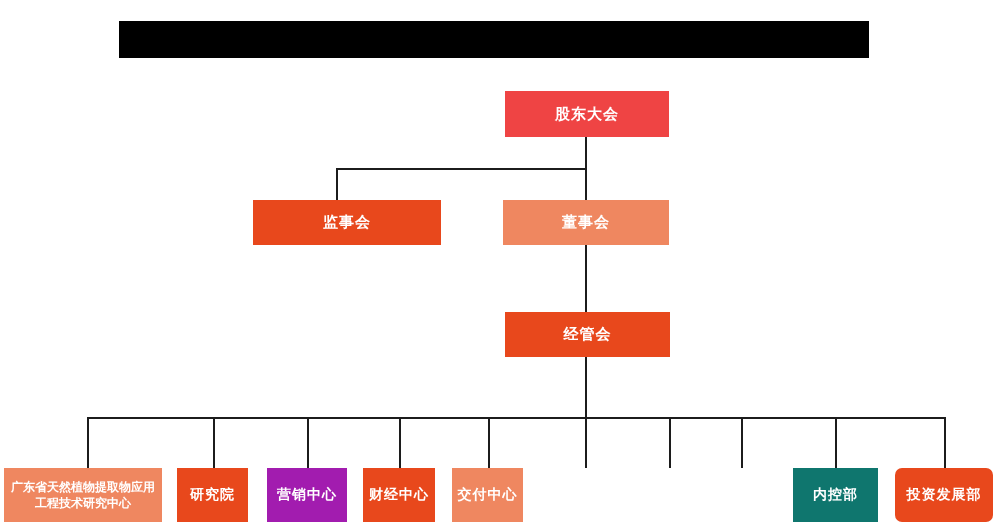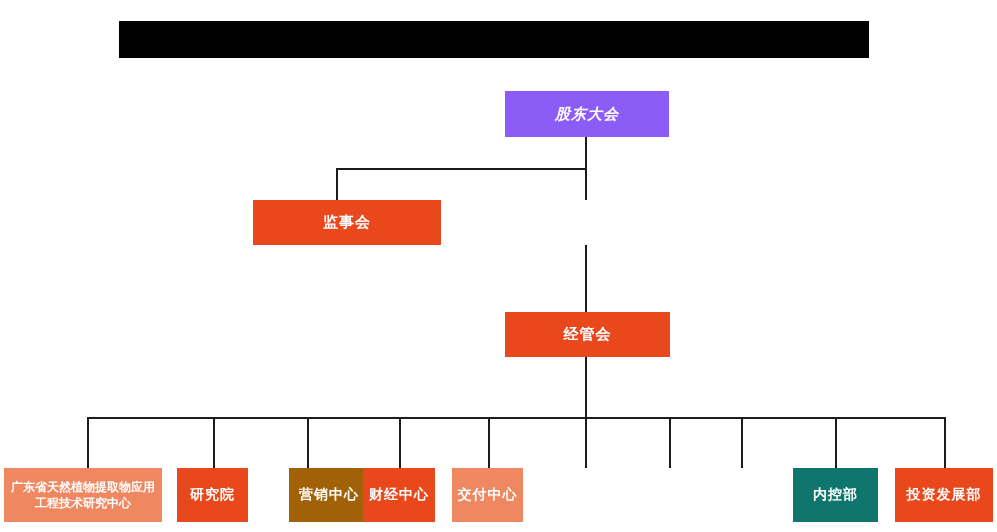--- a/index.html
+++ b/index.html
@@ -91,27 +91,28 @@
   <div class="line drop" id="l-d1" style="background-color: rgb(28, 28, 28);"></div>
   <div class="line drop" id="l-d2" style="background-color: rgb(28, 28, 28);"></div>
   <div class="line drop" id="l-d3" style="background-color: rgb(28, 28, 28);"></div>
   <div class="line drop" id="l-d4" style="background-color: rgb(28, 28, 28);"></div>
   <div class="line drop" id="l-d5" style="background-color: rgb(28, 28, 28);"></div>
   <div class="line drop" id="l-d6" style="background-color: rgb(28, 28, 28);"></div>
   <div class="line drop" id="l-d7" style="background-color: rgb(28, 28, 28);"></div>
   <div class="line drop" id="l-d8" style="background-color: rgb(28, 28, 28);"></div>
   <div class="line drop" id="l-d9" style="background-color: rgb(28, 28, 28);"></div>
 
-  <div class="node" id="n-shareholders" style="background-color: #8b5cf6; font-style: italic;">股东大会</div>
+  <div class="node" id="n-shareholders" style="background-color: #ef4444;">股东大会</div>
 
   <div class="node" id="n-supervisory" style="background-color: rgb(232, 72, 28);">监事会</div>
+  <div class="node" id="n-board" style="background-color: rgb(239, 135, 96);">董事会</div>
 
   <div class="node dept" id="n-dept0" style="background-color: rgb(239, 135, 96);">广东省天然植物提取物应用工程技术研究中心</div>
 
   <div class="node" id="n-management" style="background-color: rgb(232, 72, 28);">经管会</div>
   <div class="node dept" id="n-dept1" style="background-color: rgb(232, 72, 28);">研究院</div>
-  <div class="node dept" id="n-dept2" style="background-color: #a16207; margin-left: 22px;">营销中心</div>
+  <div class="node dept" id="n-dept2" style="background-color: #a21caf;">营销中心</div>
   <div class="node dept" id="n-dept3" style="background-color: rgb(232, 72, 28);">财经中心</div>
   <div class="node dept" id="n-dept4" style="background-color: rgb(239, 135, 96);">交付中心</div>
   <div class="node dept" id="n-dept8" style="background-color: #0f766e;">内控部</div>
-  <div class="node dept" id="n-dept9" style="background-color: rgb(232, 72, 28);">投资发展部</div>
+  <div class="node dept" id="n-dept9" style="background-color: rgb(232, 72, 28); border-radius: 7px;">投资发展部</div>
 
 </div>
 
 </body></html>

